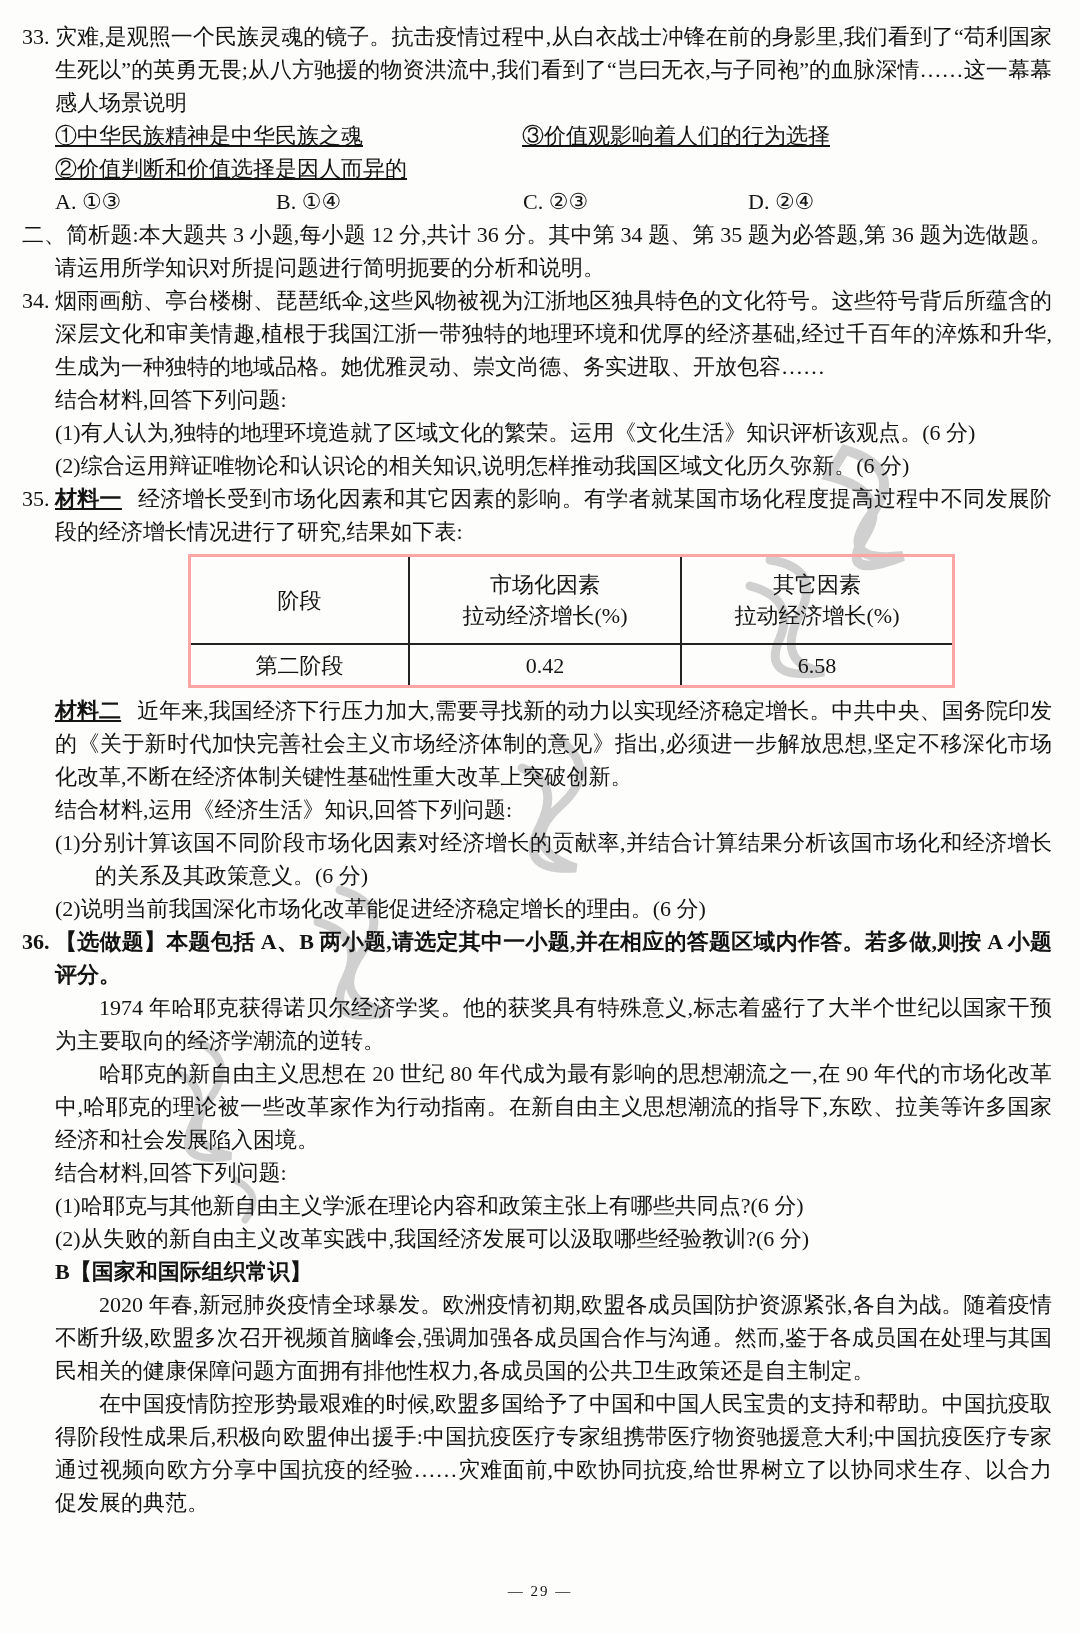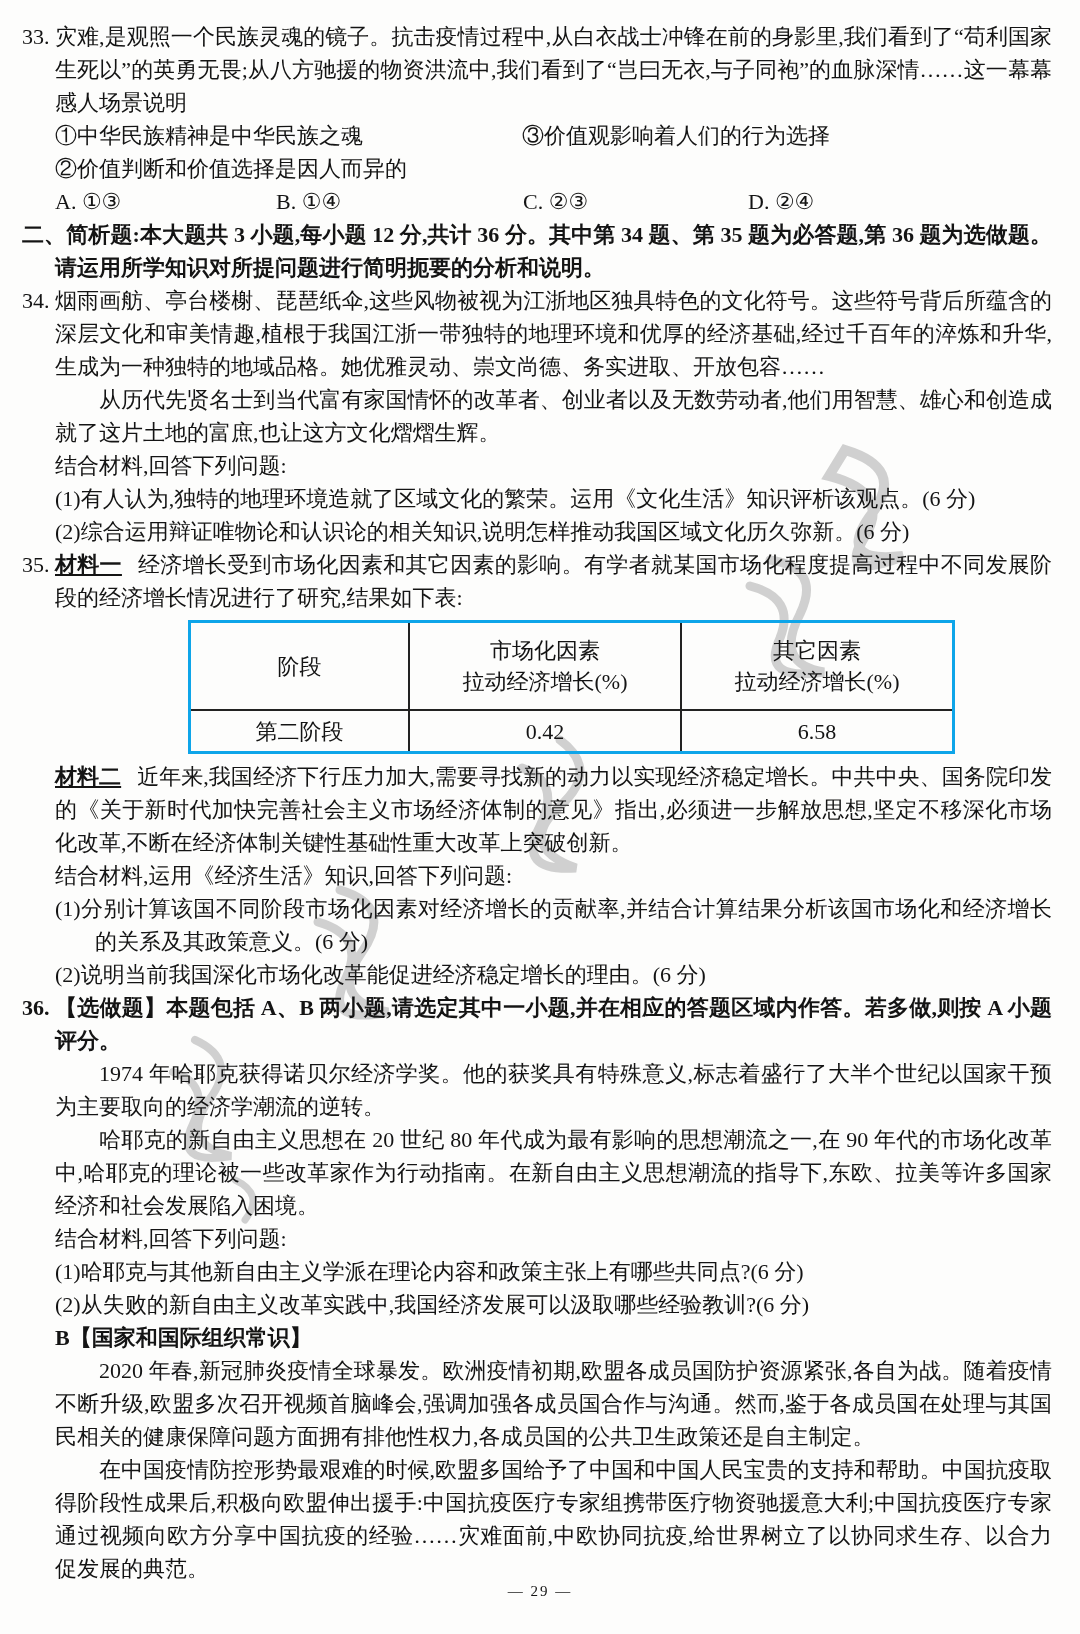--- a/index.html
+++ b/index.html
@@ -27,36 +27,36 @@
   }
   .content { position: relative; z-index: 1; }
 
   
   .question { position: relative; padding-left: 33px; }
   .qnum { position: absolute; left: 0; top: 0; }
   p { margin: 0; }
   .ind { text-indent: 2em; }
   .sub { padding-left: 40px; text-indent: -40px; }
   .bold { font-weight: bold; }
-  .sec-head { font-weight: bold; padding-left: 33px; text-indent: -33px; }
+  .sec-head { font-weight: normal; padding-left: 33px; text-indent: -33px; }
   .mlabel { font-weight: bold; margin-right: 16px; text-decoration: underline; }
 
   
-  .opt-grid { display: grid; grid-template-columns: 467px 1fr; }
+  .opt-grid { display: grid; grid-template-columns: 467px 1fr; text-decoration: underline; }
   .ans-row { display: flex; }
   .ans-row span:nth-child(1) { width: 221px; }
   .ans-row span:nth-child(2) { width: 247px; }
   .ans-row span:nth-child(3) { width: 225px; }
 
   
   table.growth {
     border-collapse: collapse;
     margin: 6px 16px 6px 133px;
     text-align: center;
-    border: 3px solid #0ea5e9;
+    border: 3px solid #fca5a5;
   }
   table.growth td {
     border: 2px solid #222;
     padding: 0 6px;
     text-align: center;
     text-indent: 0;
   }
   table.growth .c1 { width: 205px; }
   table.growth .c2 { width: 258px; }
   table.growth .c3 { width: 258px; }
@@ -101,21 +101,20 @@
         <span>C. ②③</span>
         <span>D. ②④</span>
       </div>
     </div>
 
     <p class="sec-head"><span>二、</span><span>简析题:本大题共 3 小题,每小题 12 分,共计 36 分。其中第 34 题、第 35 题为必答题,第 36 题为选做题。请运用所学知识对所提问题进行简明扼要的分析和说明。</span></p>
 
     <div class="question">
       <span class="qnum">34.</span>
       <p>烟雨画舫、亭台楼榭、琵琶纸伞,这些风物被视为江浙地区独具特色的文化符号。这些符号背后所蕴含的深层文化和审美情趣,植根于我国江浙一带独特的地理环境和优厚的经济基础,经过千百年的淬炼和升华,生成为一种独特的地域品格。她优雅灵动、崇文尚德、务实进取、开放包容……</p>
-      <p class="ind">从历代先贤名士到当代富有家国情怀的改革者、创业者以及无数劳动者,他们用智慧、雄心和创造成就了这片土地的富庶,也让这方文化熠熠生辉。</p>
       <p>结合材料,回答下列问题:</p>
       <p class="sub">(1)有人认为,独特的地理环境造就了区域文化的繁荣。运用《文化生活》知识评析该观点。(6 分)</p>
       <p class="sub">(2)综合运用辩证唯物论和认识论的相关知识,说明怎样推动我国区域文化历久弥新。(6 分)</p>
     </div>
 
     <div class="question">
       <span class="qnum">35.</span>
       <p><span class="mlabel">材料一</span><span>经济增长受到市场化因素和其它因素的影响。有学者就某国市场化程度提高过程中不同发展阶段的经济增长情况进行了研究,结果如下表:</span></p>
 
       <table class="growth">

